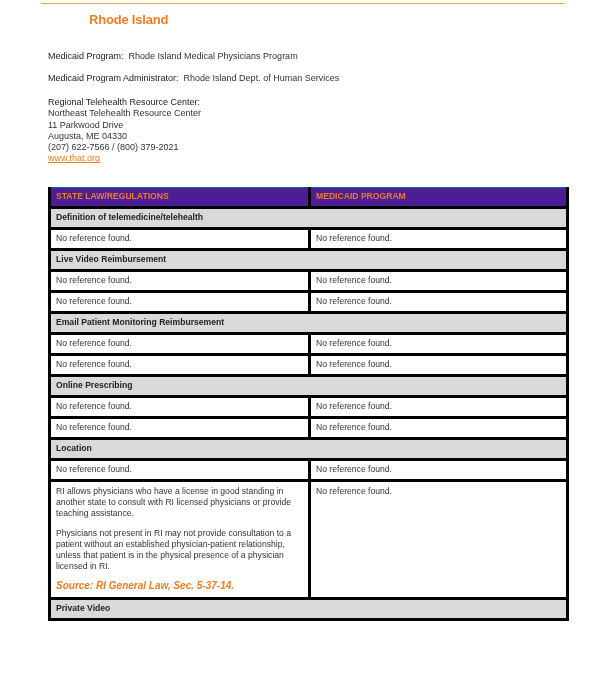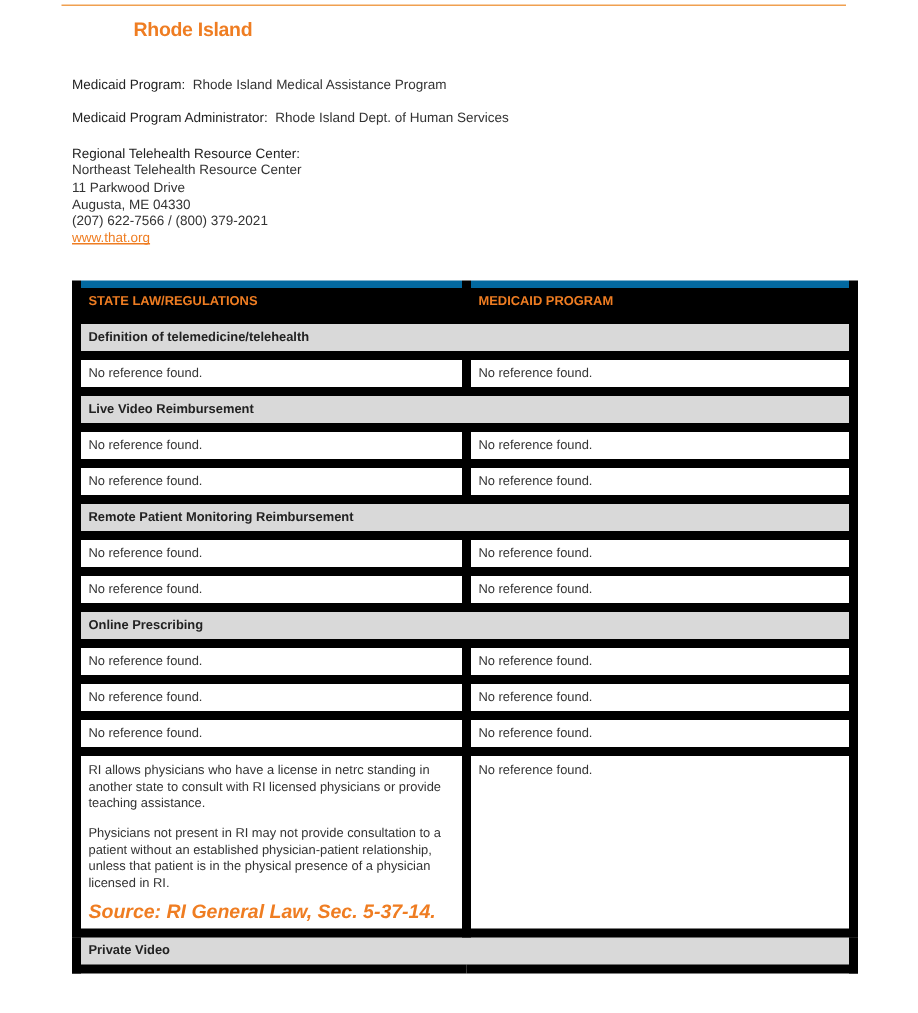--- a/index.html
+++ b/index.html
@@ -24,44 +24,44 @@
   .link { color: #ef7d22; text-decoration: underline; }
 
   table.laws {
     position: absolute; left: 48px; top: 187px; width: 518px;
     border-collapse: collapse; table-layout: fixed;
     font-size: 8.6px;
   }
   table.laws col.c1 { width: 260px; }
   table.laws col.c2 { width: 258px; }
   table.laws td, table.laws th {
-    border: 6px solid #000000; padding: 3px 5px 3px 5px; vertical-align: top;
+    border: 3px solid #000000; padding: 3px 5px 3px 5px; vertical-align: top;
     text-align: left; line-height: 11px;
   }
   table.laws tr.head th {
-    background: #000000; color: #ef7d22; font-weight: bold; height: 12px;
-    border-top: 5px solid #0369a1;
+    background: #4c1d95; color: #ef7d22; font-weight: bold; height: 12px;
+    border-top: 1px solid #0369a1;
   }
   table.laws tr.section td {
     background: #d9d9d9; font-weight: bold; color: #222; height: 12px;
   }
   table.laws tr.data td { background: #ffffff; color: #333; height: 12px; }
   table.laws tr.data.tall td { padding-top: 4px; padding-bottom: 6px; }
   .para { margin: 0 0 8px 0; line-height: 11.2px; }
-  .source { color: #ef7d22; font-style: italic; font-weight: bold; font-size: 13px; margin: 4px 0 0 0; }
+  .source { color: #ef7d22; font-style: italic; font-weight: bold; font-size: 10px; margin: 4px 0 0 0; }
 </style>
 </head>
 <body>
 
 <div class="top-rule"></div>
 <div class="title">Rhode Island</div>
 
 <div class="info info-program">
   <b>Medicaid Program:</b>&nbsp;
-  <span>Rhode Island Medical Assistance Program</span>
+  <span>Rhode Island Medical Physicians Program</span>
 </div>
 <div class="info info-admin">
   <b>Medicaid Program Administrator:</b>&nbsp;
   <span>Rhode Island Dept. of Human Services</span>
 </div>
 <div class="info info-rtrc">
   <b>Regional Telehealth Resource Center:</b><br>
   <span>Northeast Telehealth Resource Center</span><br>
   <span>11 Parkwood Drive</span><br>
   <span>Augusta, ME 04330</span><br>
@@ -95,21 +95,21 @@
     <td>No reference found.</td>
     <td>No reference found.</td>
   </tr>
 
   <tr class="data">
     <td>No reference found.</td>
     <td>No reference found.</td>
   </tr>
 
   <tr class="section">
-        <td colspan="2">Remote Patient Monitoring Reimbursement</td>
+        <td colspan="2">Email Patient Monitoring Reimbursement</td>
       </tr>
   <tr class="data">
     <td>No reference found.</td>
     <td>No reference found.</td>
   </tr>
 
   <tr class="data">
     <td>No reference found.</td>
     <td>No reference found.</td>
   </tr>
@@ -120,28 +120,31 @@
   <tr class="data">
     <td>No reference found.</td>
     <td>No reference found.</td>
   </tr>
 
   <tr class="data">
     <td>No reference found.</td>
     <td>No reference found.</td>
   </tr>
 
+  <tr class="section">
+        <td colspan="2">Location</td>
+      </tr>
   <tr class="data">
     <td>No reference found.</td>
     <td>No reference found.</td>
   </tr>
 
   <tr class="data tall">
     <td>
-      <p class="para">RI allows physicians who have a license in netrc standing in another state to consult with RI licensed physicians or provide teaching assistance.</p>
+      <p class="para">RI allows physicians who have a license in good standing in another state to consult with RI licensed physicians or provide teaching assistance.</p>
       <p class="para">Physicians not present in RI may not provide consultation to a patient without an established physician-patient relationship, unless that patient is in the physical presence of a physician licensed in RI.</p>
       <p class="source">Source:  RI General Law, Sec. 5-37-14.</p>
     </td>
     <td>No reference found.</td>
   </tr>
 
   <tr class="section">
         <td colspan="2">Private Video</td>
       </tr>
 </tbody>

